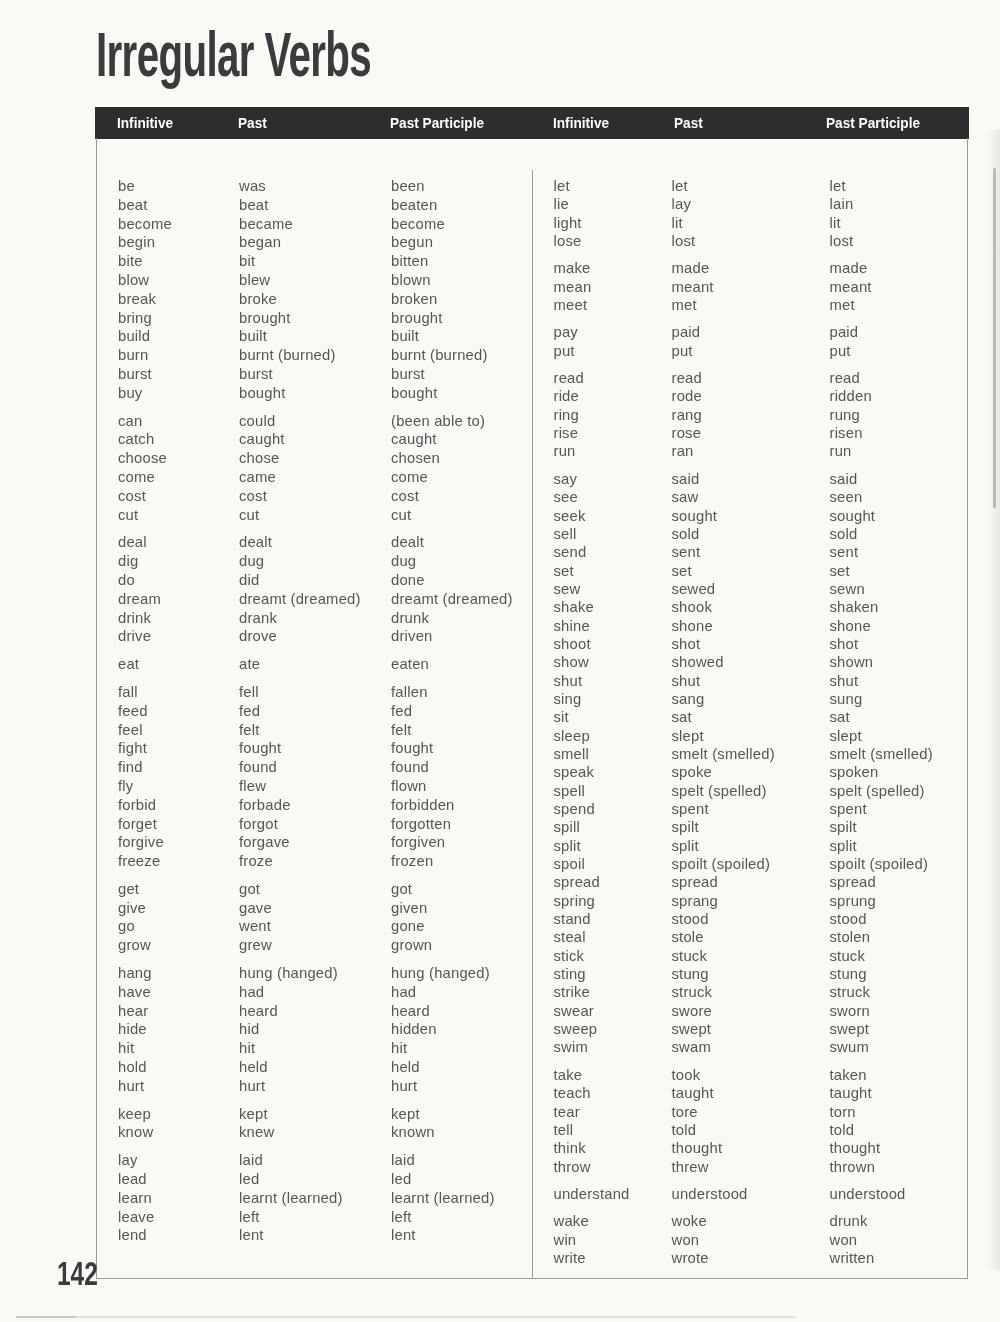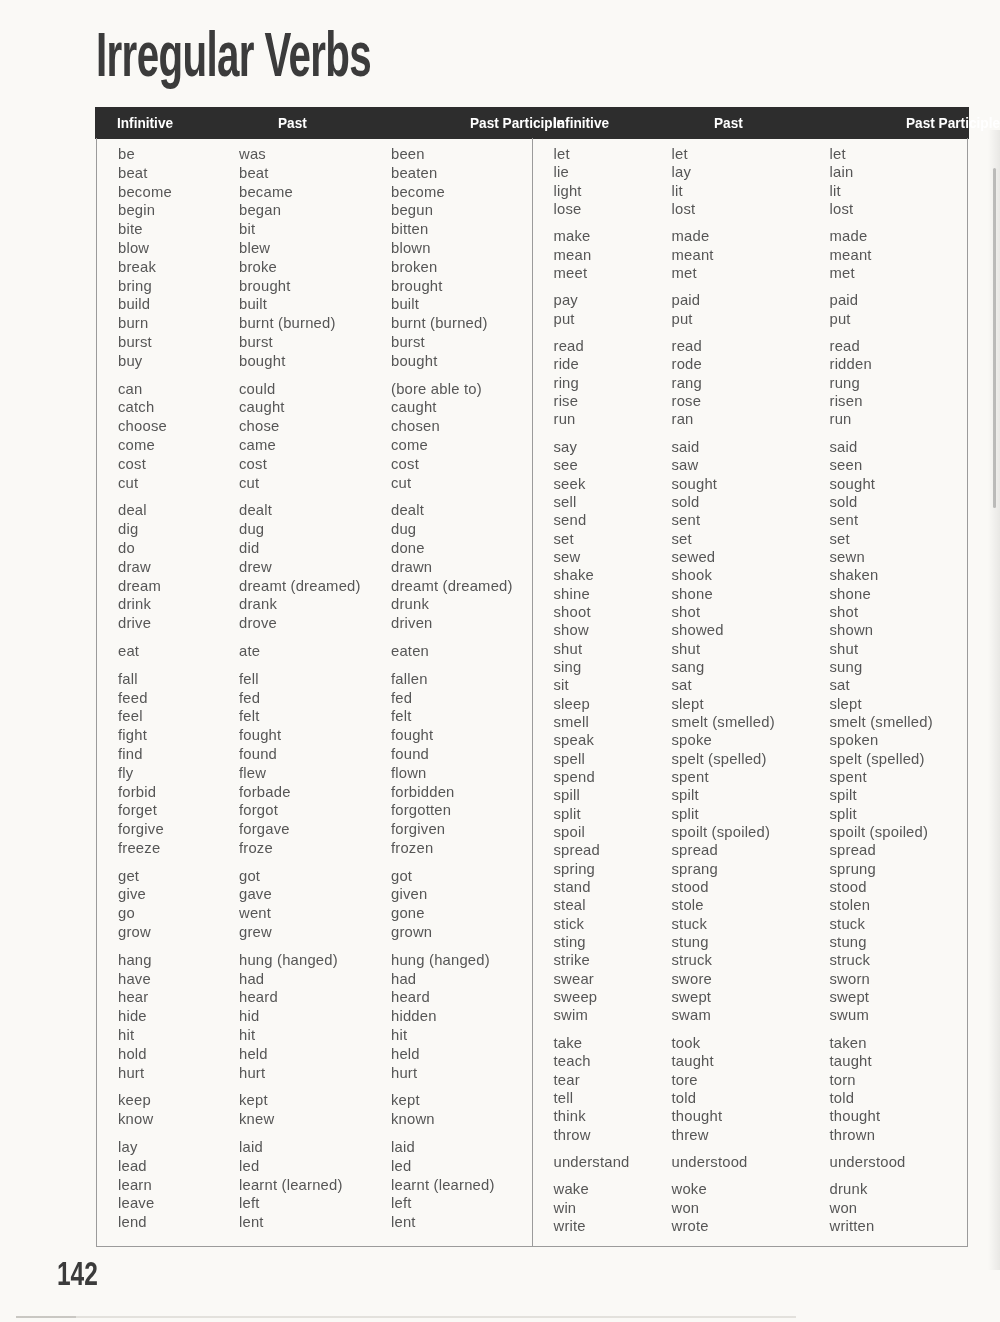--- a/index.html
+++ b/index.html
@@ -19,32 +19,32 @@
     transform:scaleX(0.64);transform-origin:left top;
     white-space:nowrap;
   }
   
   .verb-table{position:absolute;left:96px;top:108px;width:872px;}
   .header-bar{
     display:flex;height:30px;
     background:var(--header-bg,#2d2d2d);
     box-shadow:0 0 0 1px var(--header-bg,#2d2d2d);
   }
-  .header-half{flex:1 1 0;display:grid;grid-template-columns:121px 152px 1fr;align-items:center;padding-left:21px;min-width:0;gap:40px;}
+  .header-half{flex:1 1 0;display:grid;grid-template-columns:121px 152px 1fr;align-items:center;padding-left:21px;min-width:0;}
   .hcell{
     color:var(--header-text,#fff);
     font-size:15.5px;font-weight:700;letter-spacing:0;
     transform:scaleX(0.88);transform-origin:left center;
     white-space:nowrap;
   }
   .table-body{
     display:flex;align-items:stretch;
     border:1px solid var(--border,#9b9b9b);border-top:none;
   }
-  .half{flex:1 1 0;padding:7px 0 11px 0;min-width:0;}
+  .half{flex:1 1 0;padding:7px 0 11px 0;min-width:0;margin-top:32px;}
   .half.right{border-left:1px solid var(--border,#9b9b9b);}
   .group{margin-top:9px;}
   .group:first-child{margin-top:0;}
   .row{display:grid;grid-template-columns:121px 152px 1fr;padding-left:21px;line-height:18.8px;}
   .half.right .row{grid-template-columns:118px 158px 1fr;line-height:18.35px;}
   .cell{font-size:14.8px;color:var(--body-text,#555);white-space:nowrap;letter-spacing:0.2px;}
   
   .page-number{
     position:absolute;left:57px;top:1254px;
     font-size:34px;font-weight:700;
@@ -149,21 +149,21 @@
             <div class="row">
               <span class="cell">buy</span>
               <span class="cell">bought</span>
               <span class="cell">bought</span>
             </div>
           </div>
           <div class="group">
             <div class="row">
               <span class="cell">can</span>
               <span class="cell">could</span>
-              <span class="cell">(bore able to)</span>
+              <span class="cell">(been able to)</span>
             </div>
             <div class="row">
               <span class="cell">catch</span>
               <span class="cell">caught</span>
               <span class="cell">caught</span>
             </div>
             <div class="row">
               <span class="cell">choose</span>
               <span class="cell">chose</span>
               <span class="cell">chosen</span>
@@ -194,25 +194,20 @@
               <span class="cell">dig</span>
               <span class="cell">dug</span>
               <span class="cell">dug</span>
             </div>
             <div class="row">
               <span class="cell">do</span>
               <span class="cell">did</span>
               <span class="cell">done</span>
             </div>
             <div class="row">
-              <span class="cell">draw</span>
-              <span class="cell">drew</span>
-              <span class="cell">drawn</span>
-            </div>
-            <div class="row">
               <span class="cell">dream</span>
               <span class="cell">dreamt (dreamed)</span>
               <span class="cell">dreamt (dreamed)</span>
             </div>
             <div class="row">
               <span class="cell">drink</span>
               <span class="cell">drank</span>
               <span class="cell">drunk</span>
             </div>
             <div class="row">

